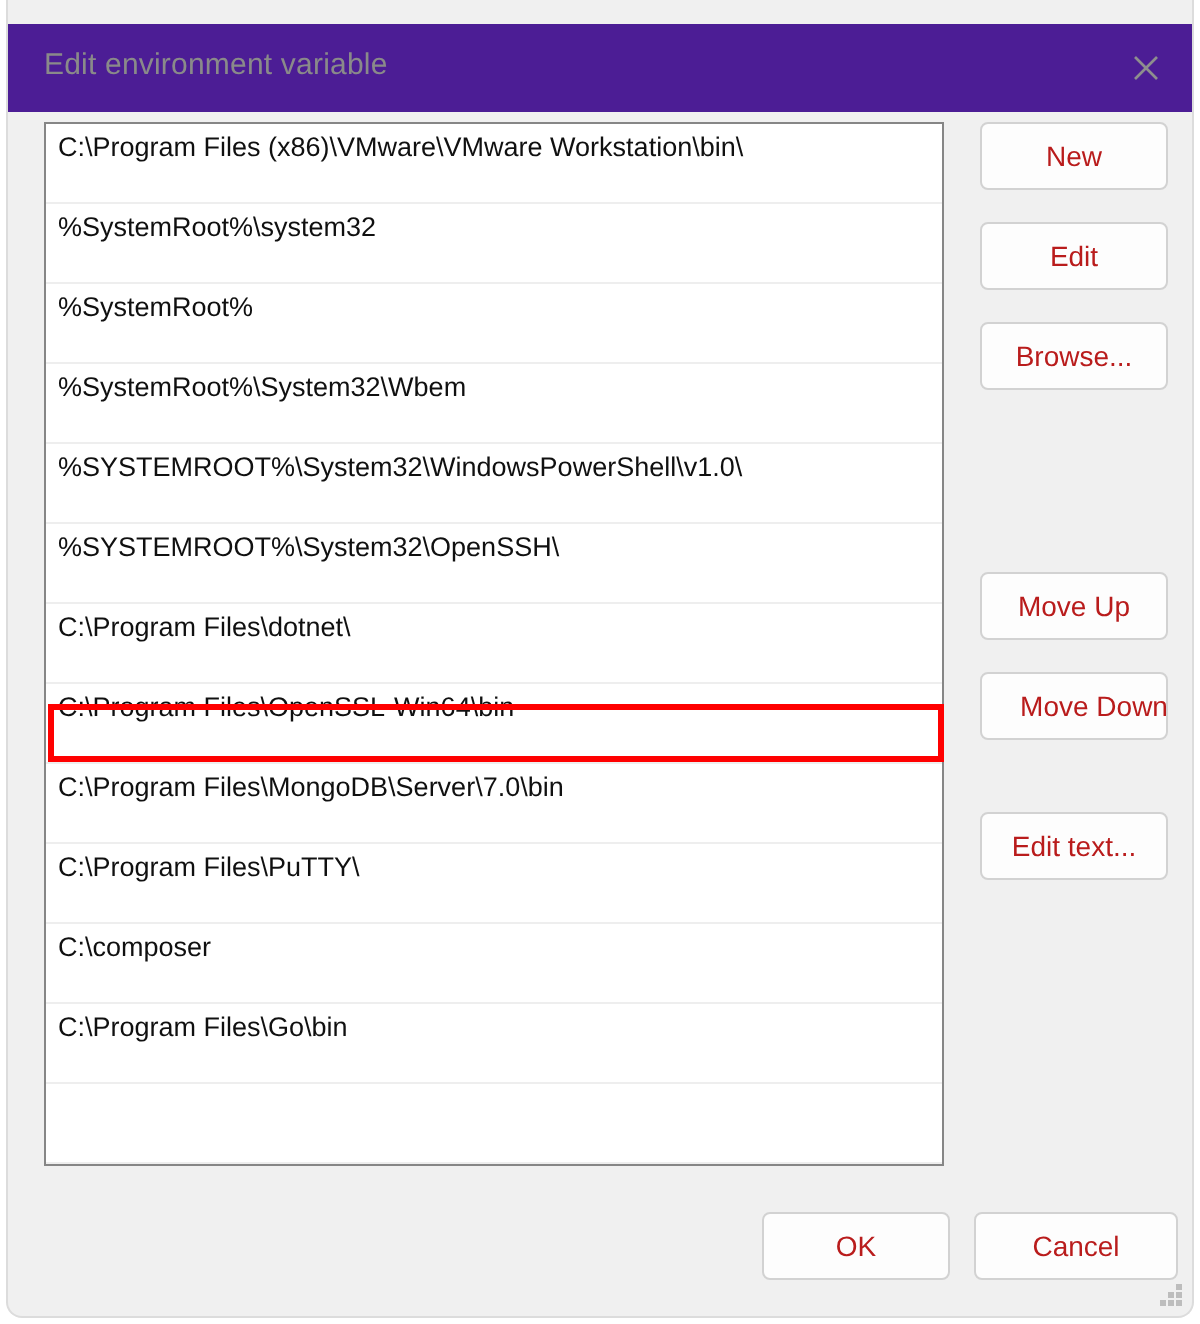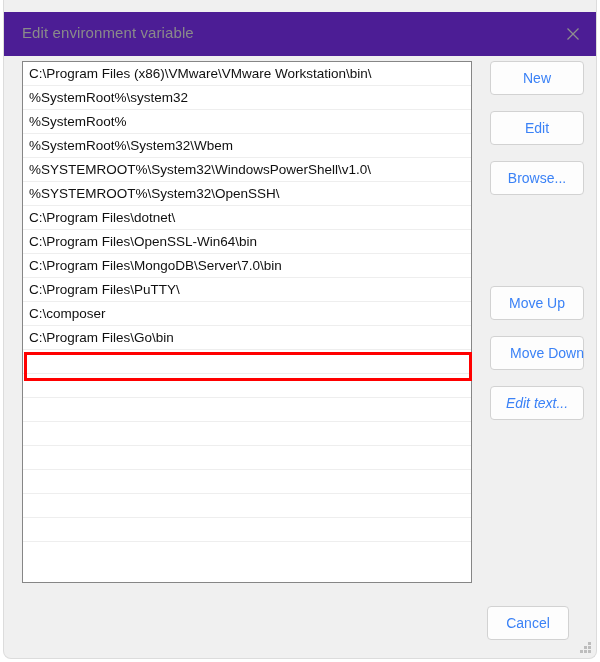--- a/index.html
+++ b/index.html
@@ -66,21 +66,21 @@
     left: 18px;
     top: 61px;
     width: 450px;
     height: 522px;
     background: #ffffff;
     border: 1px solid #868686;
     box-sizing: border-box;
     overflow: hidden;
   }
   .list-row {
-    height: 24px;
+    height: 40px;
     line-height: 24px;
     border-bottom: 1px solid #eeeeee;
     box-sizing: border-box;
     padding-left: 6px;
     font-size: 13.5px;
     color: #101010;
     white-space: nowrap;
     overflow: hidden;
   }
   .list-row.empty { color: transparent; }
@@ -101,39 +101,39 @@
   .btn {
     position: absolute;
     width: 94px;
     height: 34px;
     background: #fdfdfd;
     border: 1px solid #d2d2d2;
     border-radius: 4px;
     box-sizing: border-box;
     font-family: "Liberation Sans", sans-serif;
     font-size: 14px;
-    color: #3b82f6;
+    color: #b91c1c;
     display: flex;
     align-items: center;
     justify-content: center;
     cursor: default;
     padding: 0;
     white-space: nowrap;
   }
   #btn-new        { left: 486px; top: 61px;  }
   #btn-edit       { left: 486px; top: 111px; }
   #btn-browse     { left: 486px; top: 161px; text-align: right; }
   #btn-delete     { left: 486px; top: 211px; }
   #btn-move-up    { left: 486px; top: 286px; }
   #btn-move-down  { left: 486px; top: 336px; padding-left: 20px; }
-  #btn-edit-text  { left: 486px; top: 386px; font-style: italic; }
+  #btn-edit-text  { left: 486px; top: 406px; }
 
   
   #btn-ok     { left: 377px; top: 606px; width: 94px; height: 34px; }
-  #btn-cancel { left: 483px; top: 606px; width: 82px; height: 34px; }
+  #btn-cancel { left: 483px; top: 606px; width: 102px; height: 34px; }
 
   
   #resize-grip {
     position: absolute;
     right: 5px;
     bottom: 5px;
     width: 13px;
     height: 13px;
   }
   #resize-grip i {
@@ -190,20 +190,21 @@
 
   <div id="annotation-box" style="border-color: rgb(255, 0, 0);"></div>
 
   <button class="btn" id="btn-new">New</button>
   <button class="btn" id="btn-edit">Edit</button>
   <button class="btn" id="btn-browse">Browse...</button>
   <button class="btn" id="btn-move-up">Move Up</button>
   <button class="btn" id="btn-move-down">Move Down</button>
   <button class="btn" id="btn-edit-text">Edit text...</button>
 
+  <button class="btn" id="btn-ok">OK</button>
   <button class="btn" id="btn-cancel">Cancel</button>
 
   <div id="resize-grip">
     <i class="g1"></i>
       <i class="g2"></i>
       <i class="g3"></i>
     <i class="g4"></i>
       <i class="g5"></i>
       <i class="g6"></i>
   </div>

